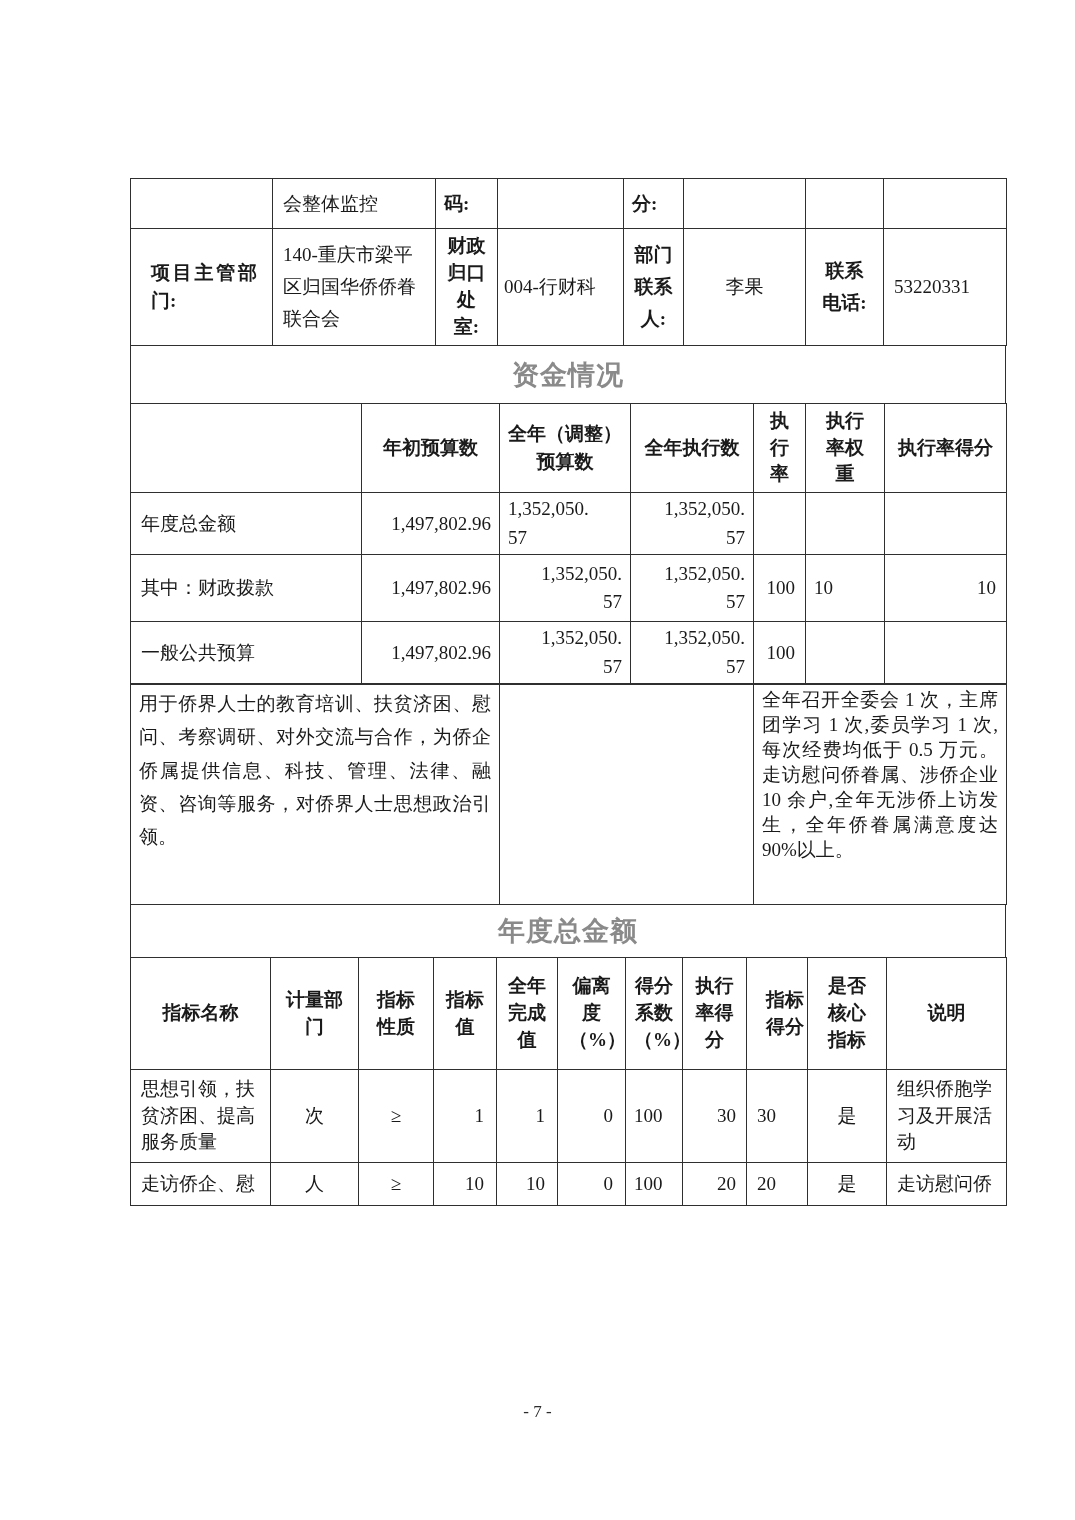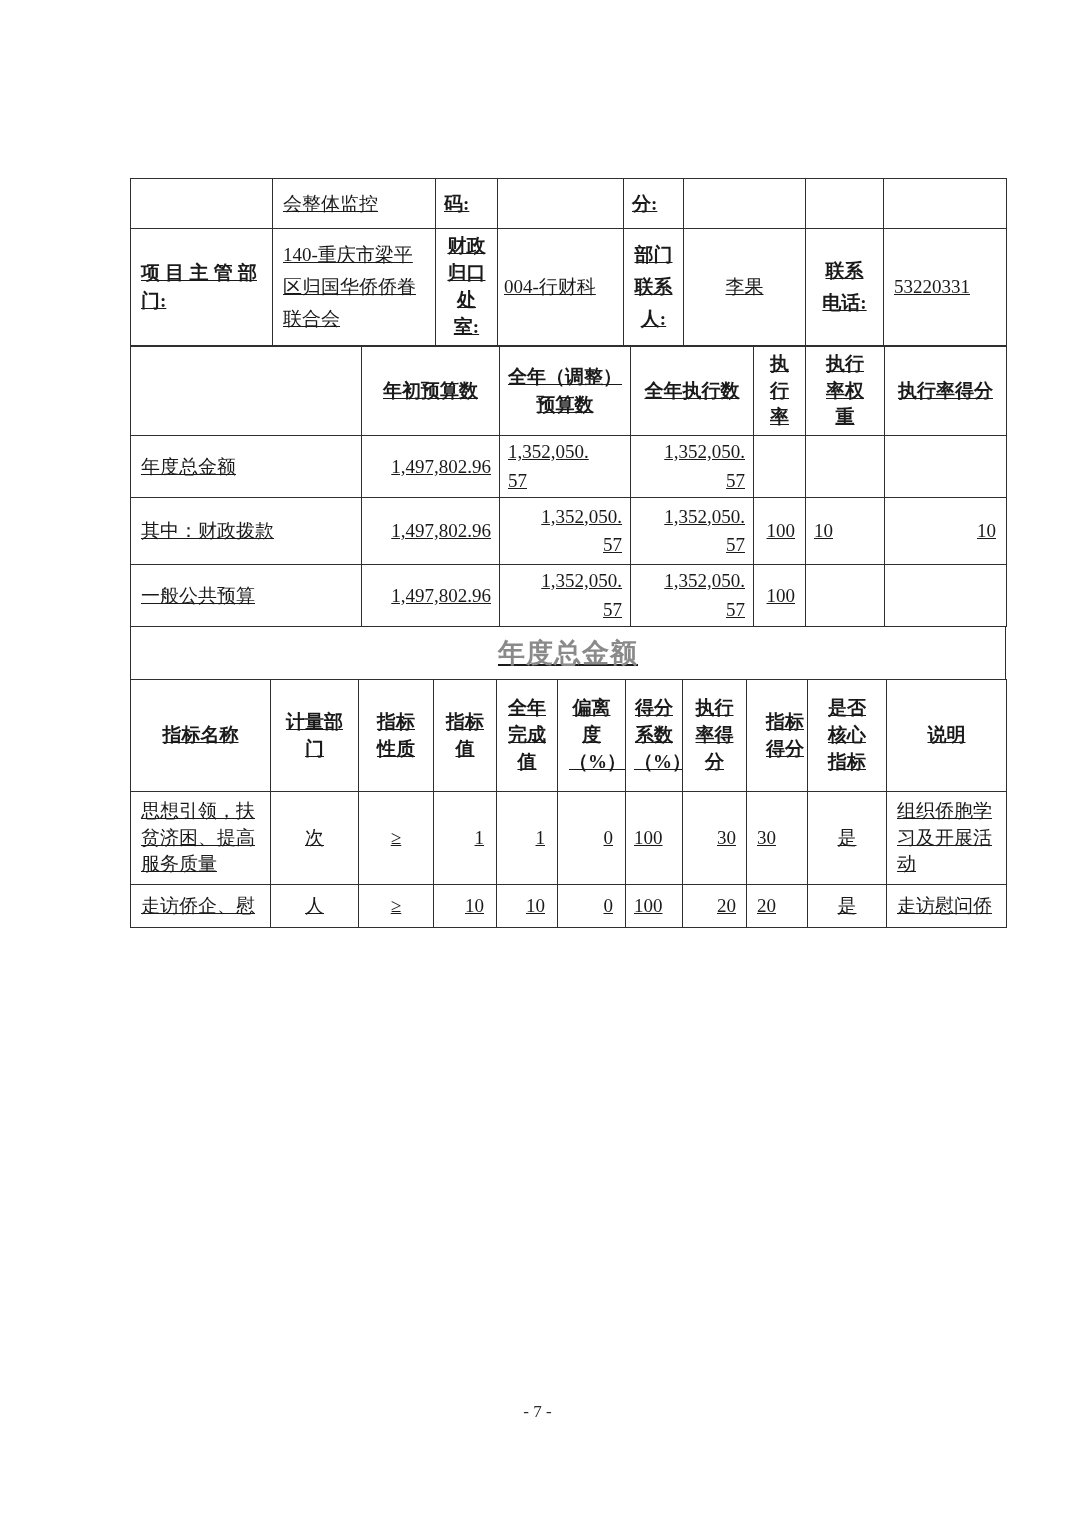--- a/index.html
+++ b/index.html
@@ -1,20 +1,20 @@
 <!DOCTYPE html>
 <html><head>
 <meta charset="utf-8">
 <style>
   html,body{margin:0;padding:0;}
   body{
     width:1075px;height:1520px;background:#ffffff;position:relative;
     font-family:"Liberation Serif","DejaVu Serif",serif;color:#1a1a1a;
   }
-  .doc{position:absolute;left:130px;top:178px;width:876px;text-decoration:underline;}
+  .doc{position:absolute;left:130px;top:178px;width:876px;}
   table{border-collapse:collapse;table-layout:fixed;width:876px;}
   td{
     border:1px solid #2f2f2f;font-size:19px;line-height:1.45;
     padding:2px 8px;vertical-align:middle;overflow:hidden;word-break:normal;
   }
   .sec{
     border-left:1px solid #2f2f2f;border-right:1px solid #2f2f2f;
     display:flex;align-items:center;justify-content:center;
     font-family:"Liberation Sans","DejaVu Sans",sans-serif;
     font-weight:bold;font-size:27px;color:#8a8a8a;letter-spacing:1px;
@@ -32,21 +32,21 @@
   .lh17{line-height:1.7}
   .lh15{line-height:1.5}
   .lh142{line-height:1.42}
   .lh175{line-height:1.75}
   .lh132{line-height:1.32}
   .px6{padding-left:6px;padding-right:6px}
   .px8{padding-left:8px;padding-right:8px}
   .px10{padding-left:10px;padding-right:10px}
   .px11{padding-left:11px;padding-right:11px}
   .px12{padding-left:12px;padding-right:12px}
-  .px15{padding-left:10px;padding-right:15px}
+  .px15{padding-left:20px;padding-right:15px}
   .px16{padding-left:16px;padding-right:0}
   .py1{padding-top:1px;padding-bottom:1px}
   tr.h50{height:50px} tr.h117{height:117px}
   tr.h89{height:89px} tr.h65{height:46px} tr.h67{height:67px} tr.h58{height:58px}
   tr.h53{height:53px} tr.h220{height:220px}
   tr.h112{height:112px} tr.h56{height:56px} tr.h93{height:93px} tr.h43{height:43px}
   .footer{
     position:absolute;top:1402px;left:0;width:1075px;text-align:center;
     font-size:17px;color:#2b2b2b;
   }
@@ -87,20 +87,21 @@
 室:</td>
       <td class="l px6">004-行财科</td>
       <td class="b c px8 lh17">部门联系人:</td>
       <td class="c">李果</td>
       <td class="b c px12 lh17">联系电话:</td>
       <td class="l px10">53220331</td>
     </tr>
   </tbody>
     </table>
 
+  <div class="sec sec-funding">资金情况</div>
 
   <table>
     <colgroup>
       <col style="width:231px">
         <col style="width:138px">
         <col style="width:131px">
         <col style="width:123px">
       <col style="width:52px">
         <col style="width:79px">
         <col style="width:122px">
@@ -152,20 +153,25 @@
     </table>
 
 
   <table>
     <colgroup>
       <col style="width:369px">
         <col style="width:254px">
         <col style="width:253px">
     </colgroup>
     <tbody>
+    <tr class="h220">
+      <td class="top just px8 lh175">用于侨界人士的教育培训、扶贫济困、慰问、考察调研、对外交流与合作，为侨企侨属提供信息、科技、管理、法律、融资、咨询等服务，对侨界人士思想政治引领。</td>
+      <td class="top px8"></td>
+      <td class="top just px8 lh132">全年召开全委会 1 次，主席团学习 1 次,委员学习 1 次,每次经费均低于 0.5 万元。走访慰问侨眷属、涉侨企业 10 余户,全年无涉侨上访发生，全年侨眷属满意度达 90%以上。</td>
+    </tr>
   </tbody>
     </table>
 
   <div class="sec sec-indicators">年度总金额</div>
 
   <table>
     <colgroup>
       <col style="width:140px">
         <col style="width:88px">
         <col style="width:75px">

